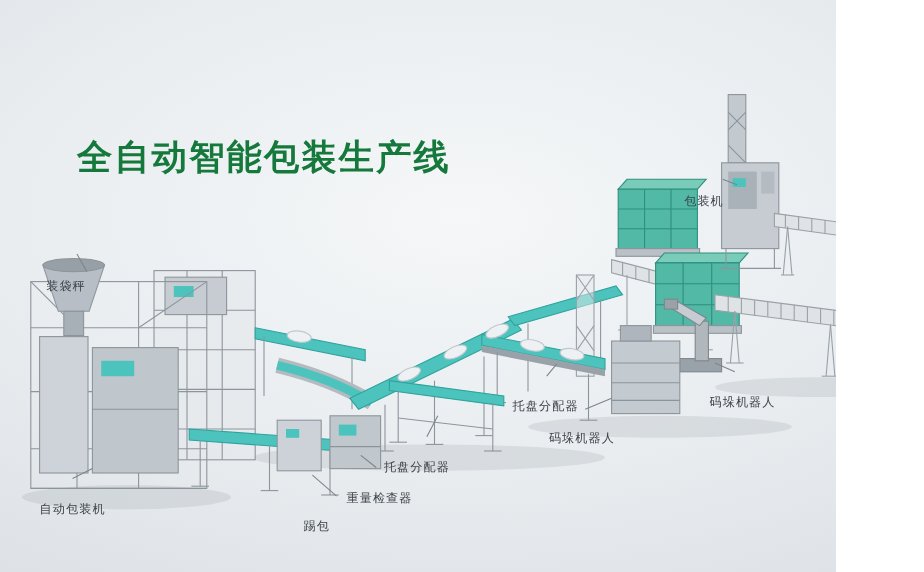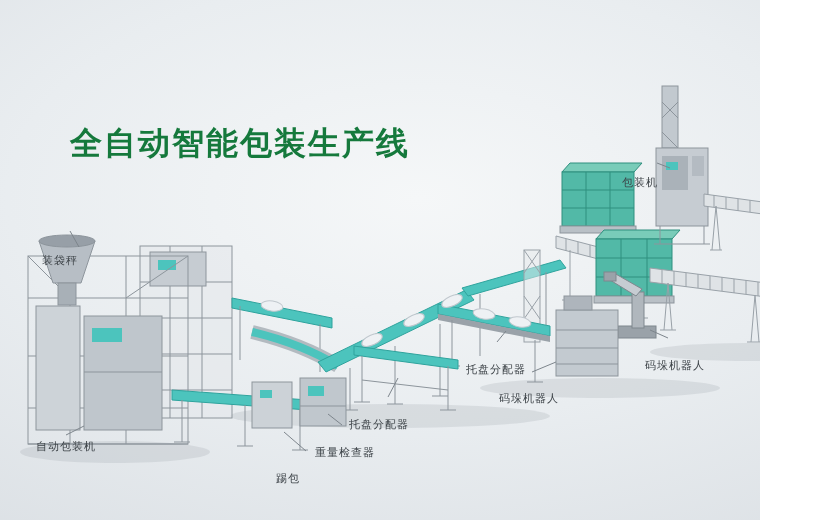--- a/index.html
+++ b/index.html
@@ -287,15 +287,15 @@
   </div>
 
   <div class="label" style="left:42px;top:234px">装袋秤</div>
   <div class="label" style="left:622px;top:156px">包装机</div>
   <div class="label" style="left:466px;top:343px">托盘分配器</div>
   <div class="label" style="left:645px;top:339px">码垛机器人</div>
   <div class="label" style="left:499px;top:372px">码垛机器人</div>
   <div class="label" style="left:349px;top:398px">托盘分配器</div>
   <div class="label" style="left:315px;top:426px">重量检查器</div>
   <div class="label" style="left:276px;top:452px">踢包</div>
-  <div class="label" style="left:36px;top:420px">自动包装机</div>
+  <div class="label" style="left:36px;top:436px">自动包装机</div>
 
 </div>
 
 </body></html>

